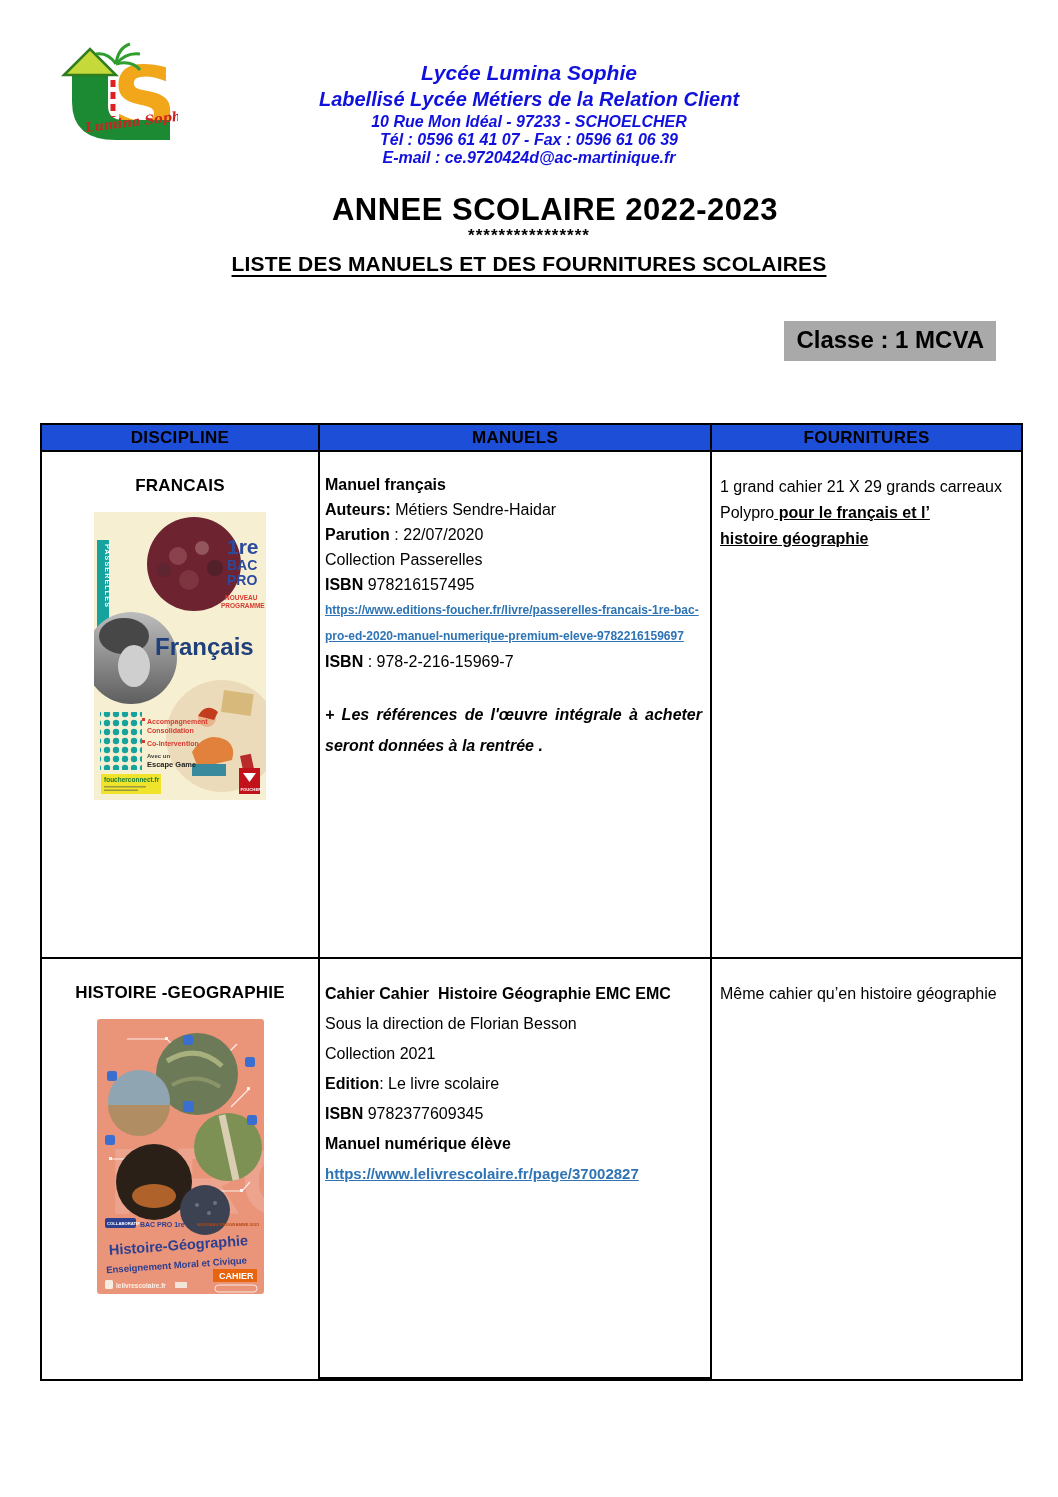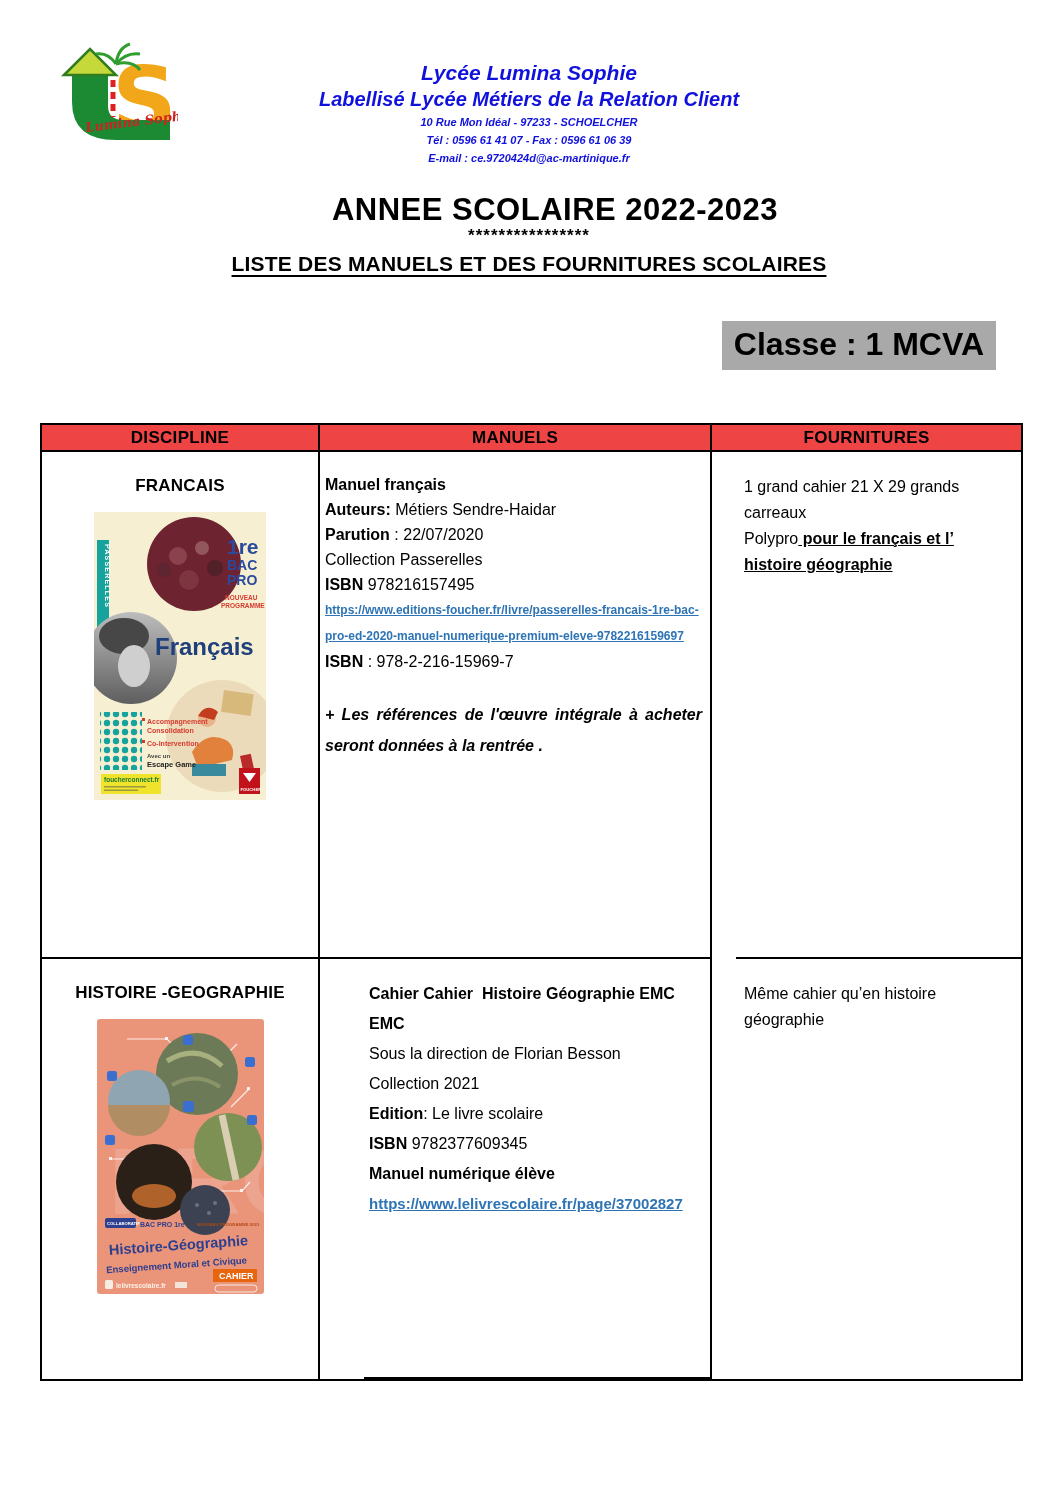--- a/index.html
+++ b/index.html
@@ -6,47 +6,47 @@
   .page{
     position:relative;width:1058px;height:1497px;margin:0 auto;
     background:#ffffff;font-family:"Liberation Sans",sans-serif;color:#000;
     overflow:hidden;
   }
   
   .logo{position:absolute;left:58px;top:42px;}
   .letterhead{position:absolute;left:0;top:60px;width:100%;text-align:center;color:#1111dd;}
   .lh-name{font-size:21px;font-weight:bold;font-style:italic;line-height:26px;}
   .lh-label{font-size:20px;font-weight:bold;font-style:italic;line-height:27px;}
-  .lh-small{font-size:11px;font-weight:bold;font-style:italic;line-height:18px;}
+  .lh-small{font-size:16px;font-weight:bold;font-style:italic;line-height:18px;}
   
   .year-title{position:absolute;left:0;top:192px;width:100%;text-align:center;padding-left:52px;box-sizing:border-box;
     font-size:31px;font-weight:bold;letter-spacing:0.5px;}
   .stars{position:absolute;left:0;top:226px;width:100%;text-align:center;font-size:17px;font-weight:bold;letter-spacing:1px;}
   .list-title{position:absolute;left:0;top:252px;width:100%;text-align:center;font-size:21px;font-weight:bold;
     text-decoration:underline;text-decoration-thickness:2px;text-underline-offset:4px;letter-spacing:0.2px;}
   .classe-badge{position:absolute;right:62px;top:321px;background:#a9a9a9;
-    font-size:32px;font-weight:bold;padding:5px 12px 7px 12px;}
+    font-size:24px;font-weight:bold;padding:5px 12px 7px 12px;}
   
   .doc-table{
     position:absolute;left:40px;top:423px;
     display:grid;grid-template-columns:278px 392px 309px;grid-template-rows:27px 507px 420px;
     border:2px solid #000;
   }
   .cell{border-right:2px solid #000;border-bottom:2px solid #000;box-sizing:border-box;overflow:hidden;}
   .cell.last-col{border-right:none;}
   .cell.last-row{border-bottom:none;}
-  .th{background:#ef4444;display:flex;align-items:center;justify-content:center;
+  .th{background:#1d4ed8;display:flex;align-items:center;justify-content:center;
     font-size:17px;font-weight:bold;letter-spacing:0.3px;}
   .disc-cell{text-align:center;padding-top:24px;}
   .disc-label{font-size:17px;font-weight:bold;letter-spacing:0.2px;}
   .disc-cell .cover{display:block;margin:16px auto 0 auto;}
   .man-cell{padding:20px 8px 0 5px;font-size:16px;line-height:25px;}
   .man-cell p{margin:0;}
-  .man-cell.row2{line-height:30px;margin-left:44px;}
-  .fourn-cell{padding:22px 10px 0 8px;font-size:16px;line-height:26px;margin-left:24px;}
+  .man-cell.row2{line-height:30px;}
+  .fourn-cell{padding:22px 10px 0 8px;font-size:16px;line-height:26px;}
   .fourn-cell p{margin:0;}
   .b{font-weight:bold;}
   .bu{font-weight:bold;text-decoration:underline;}
   .pre{white-space:pre-wrap;}
   .gap25{margin-top:25px;}
   .gap26{margin-top:26px;}
   .gap30{margin-top:30px;}
   .link{color:#2e74b5;font-weight:bold;text-decoration:underline;overflow-wrap:break-word;}
   .link-lg{font-size:12px;line-height:26px;display:block;}
   .link-sm{font-size:15px;display:block;}

